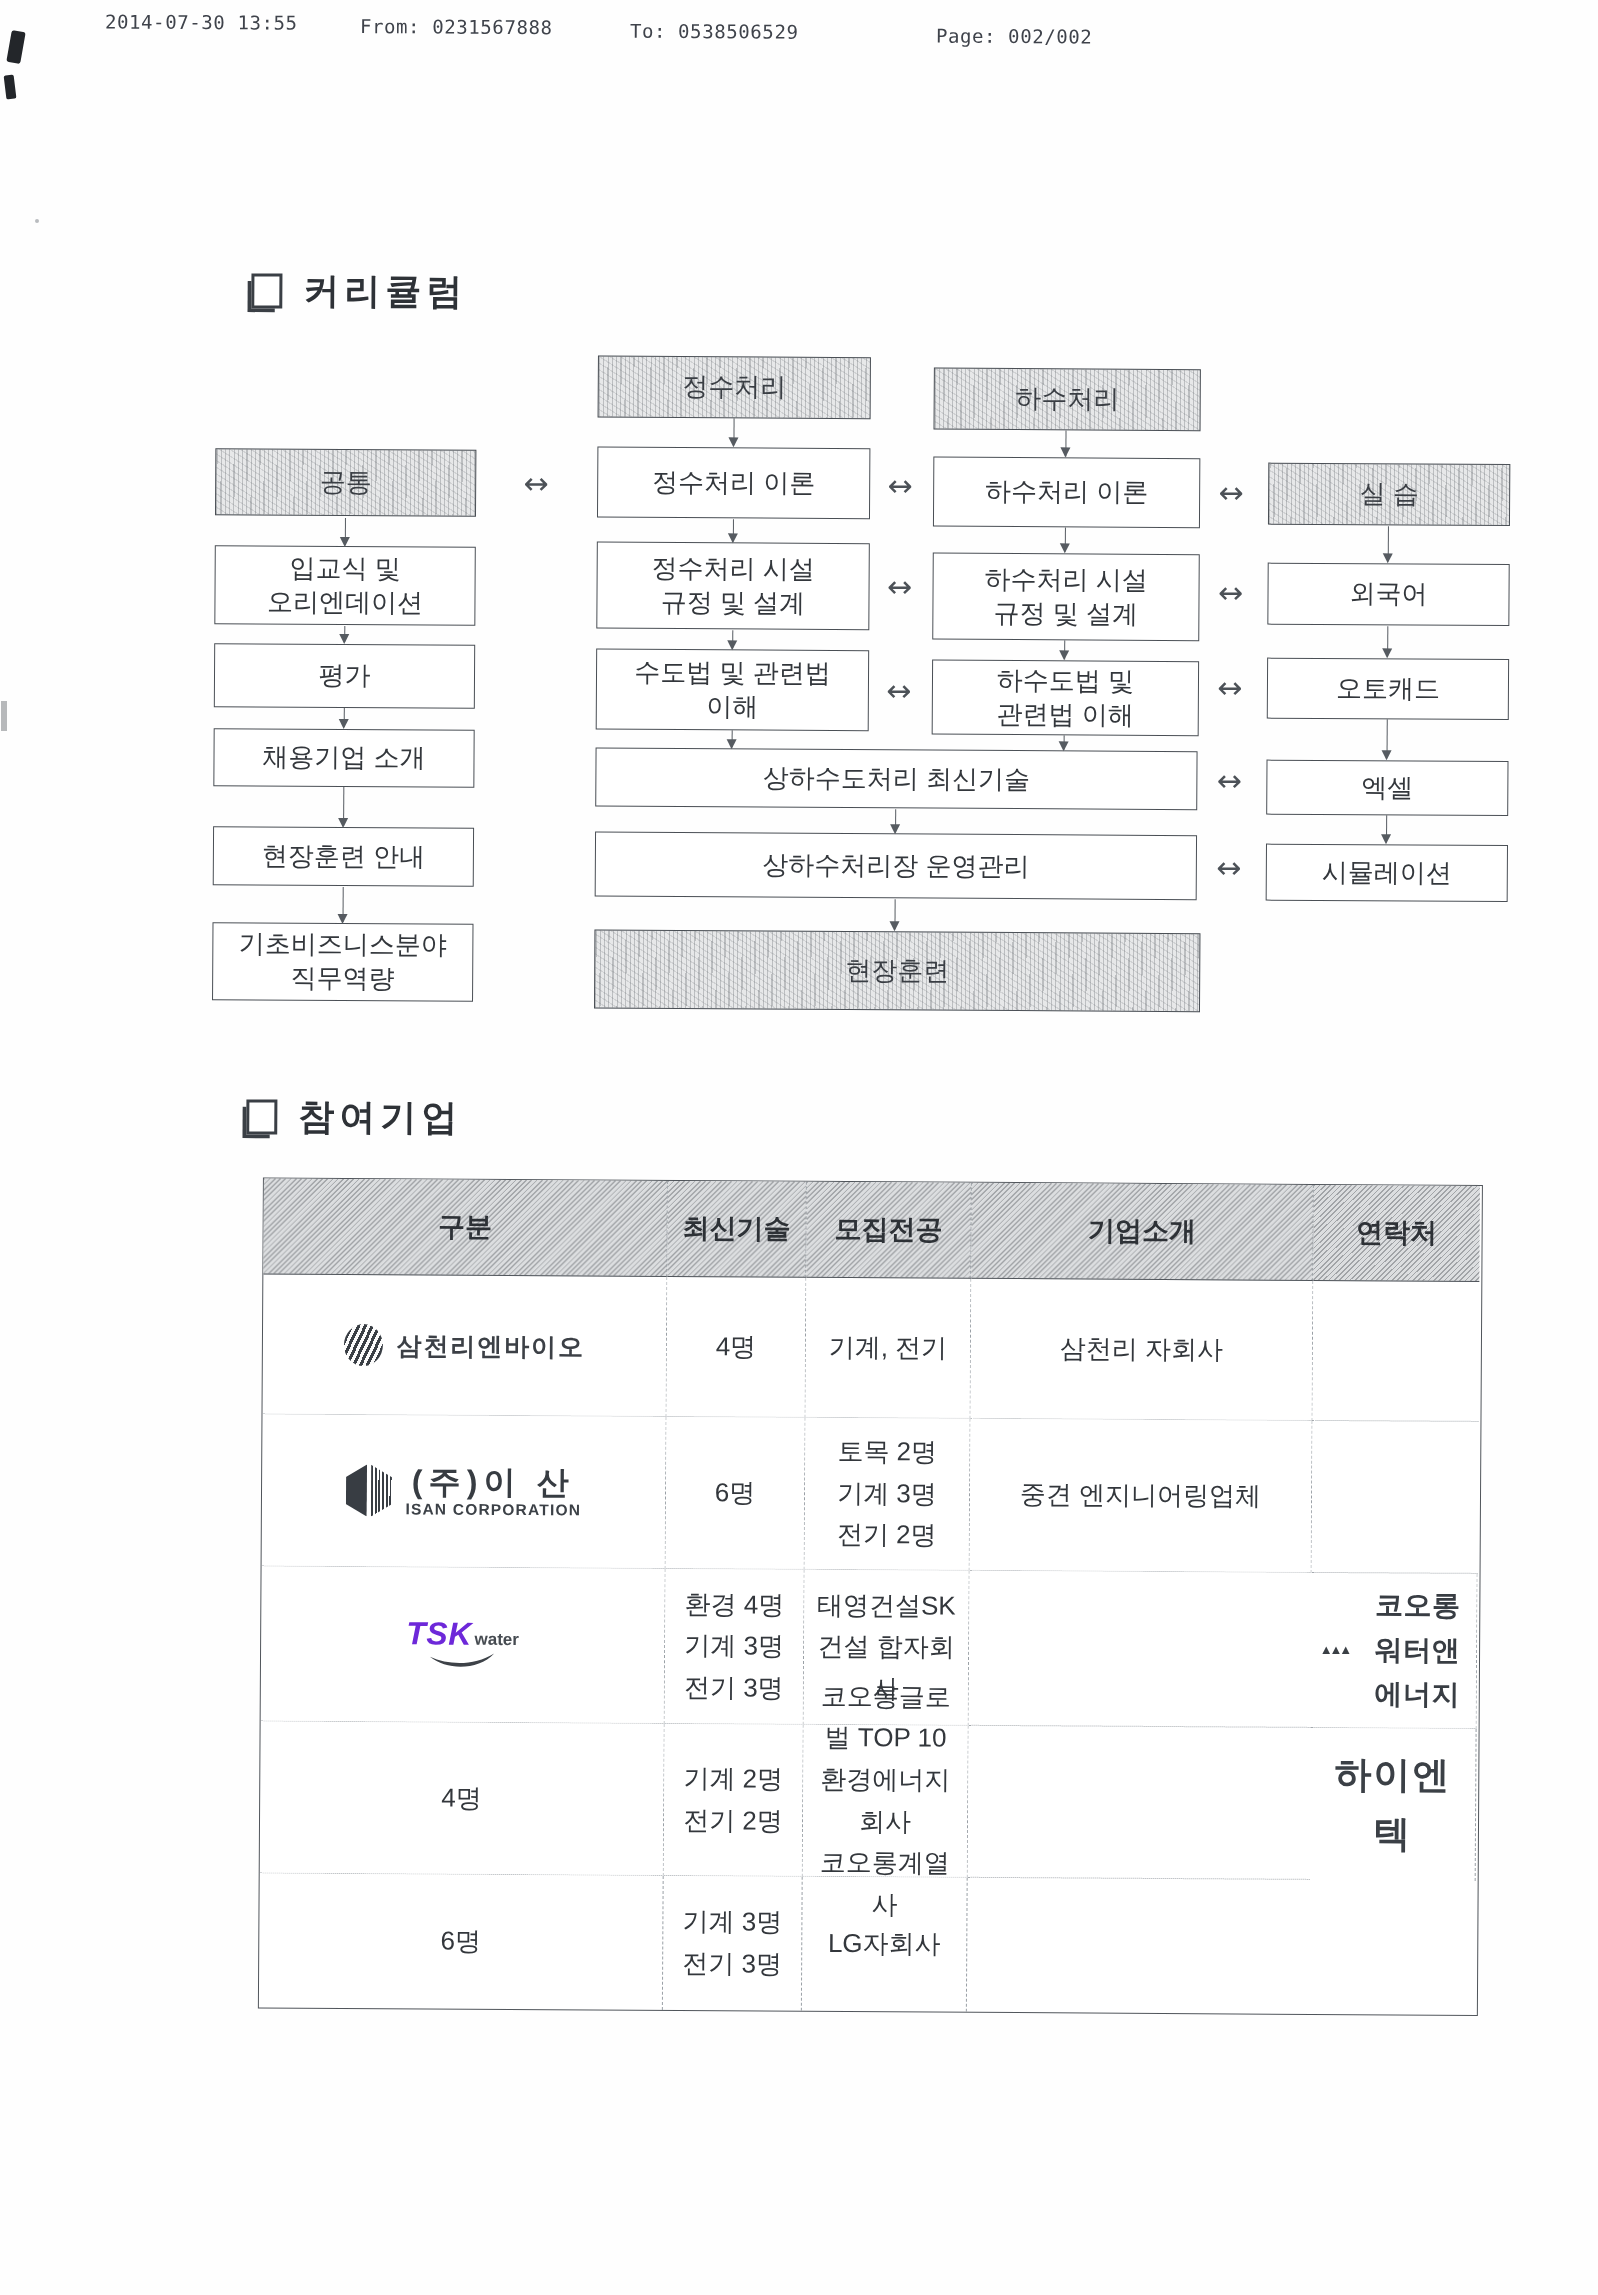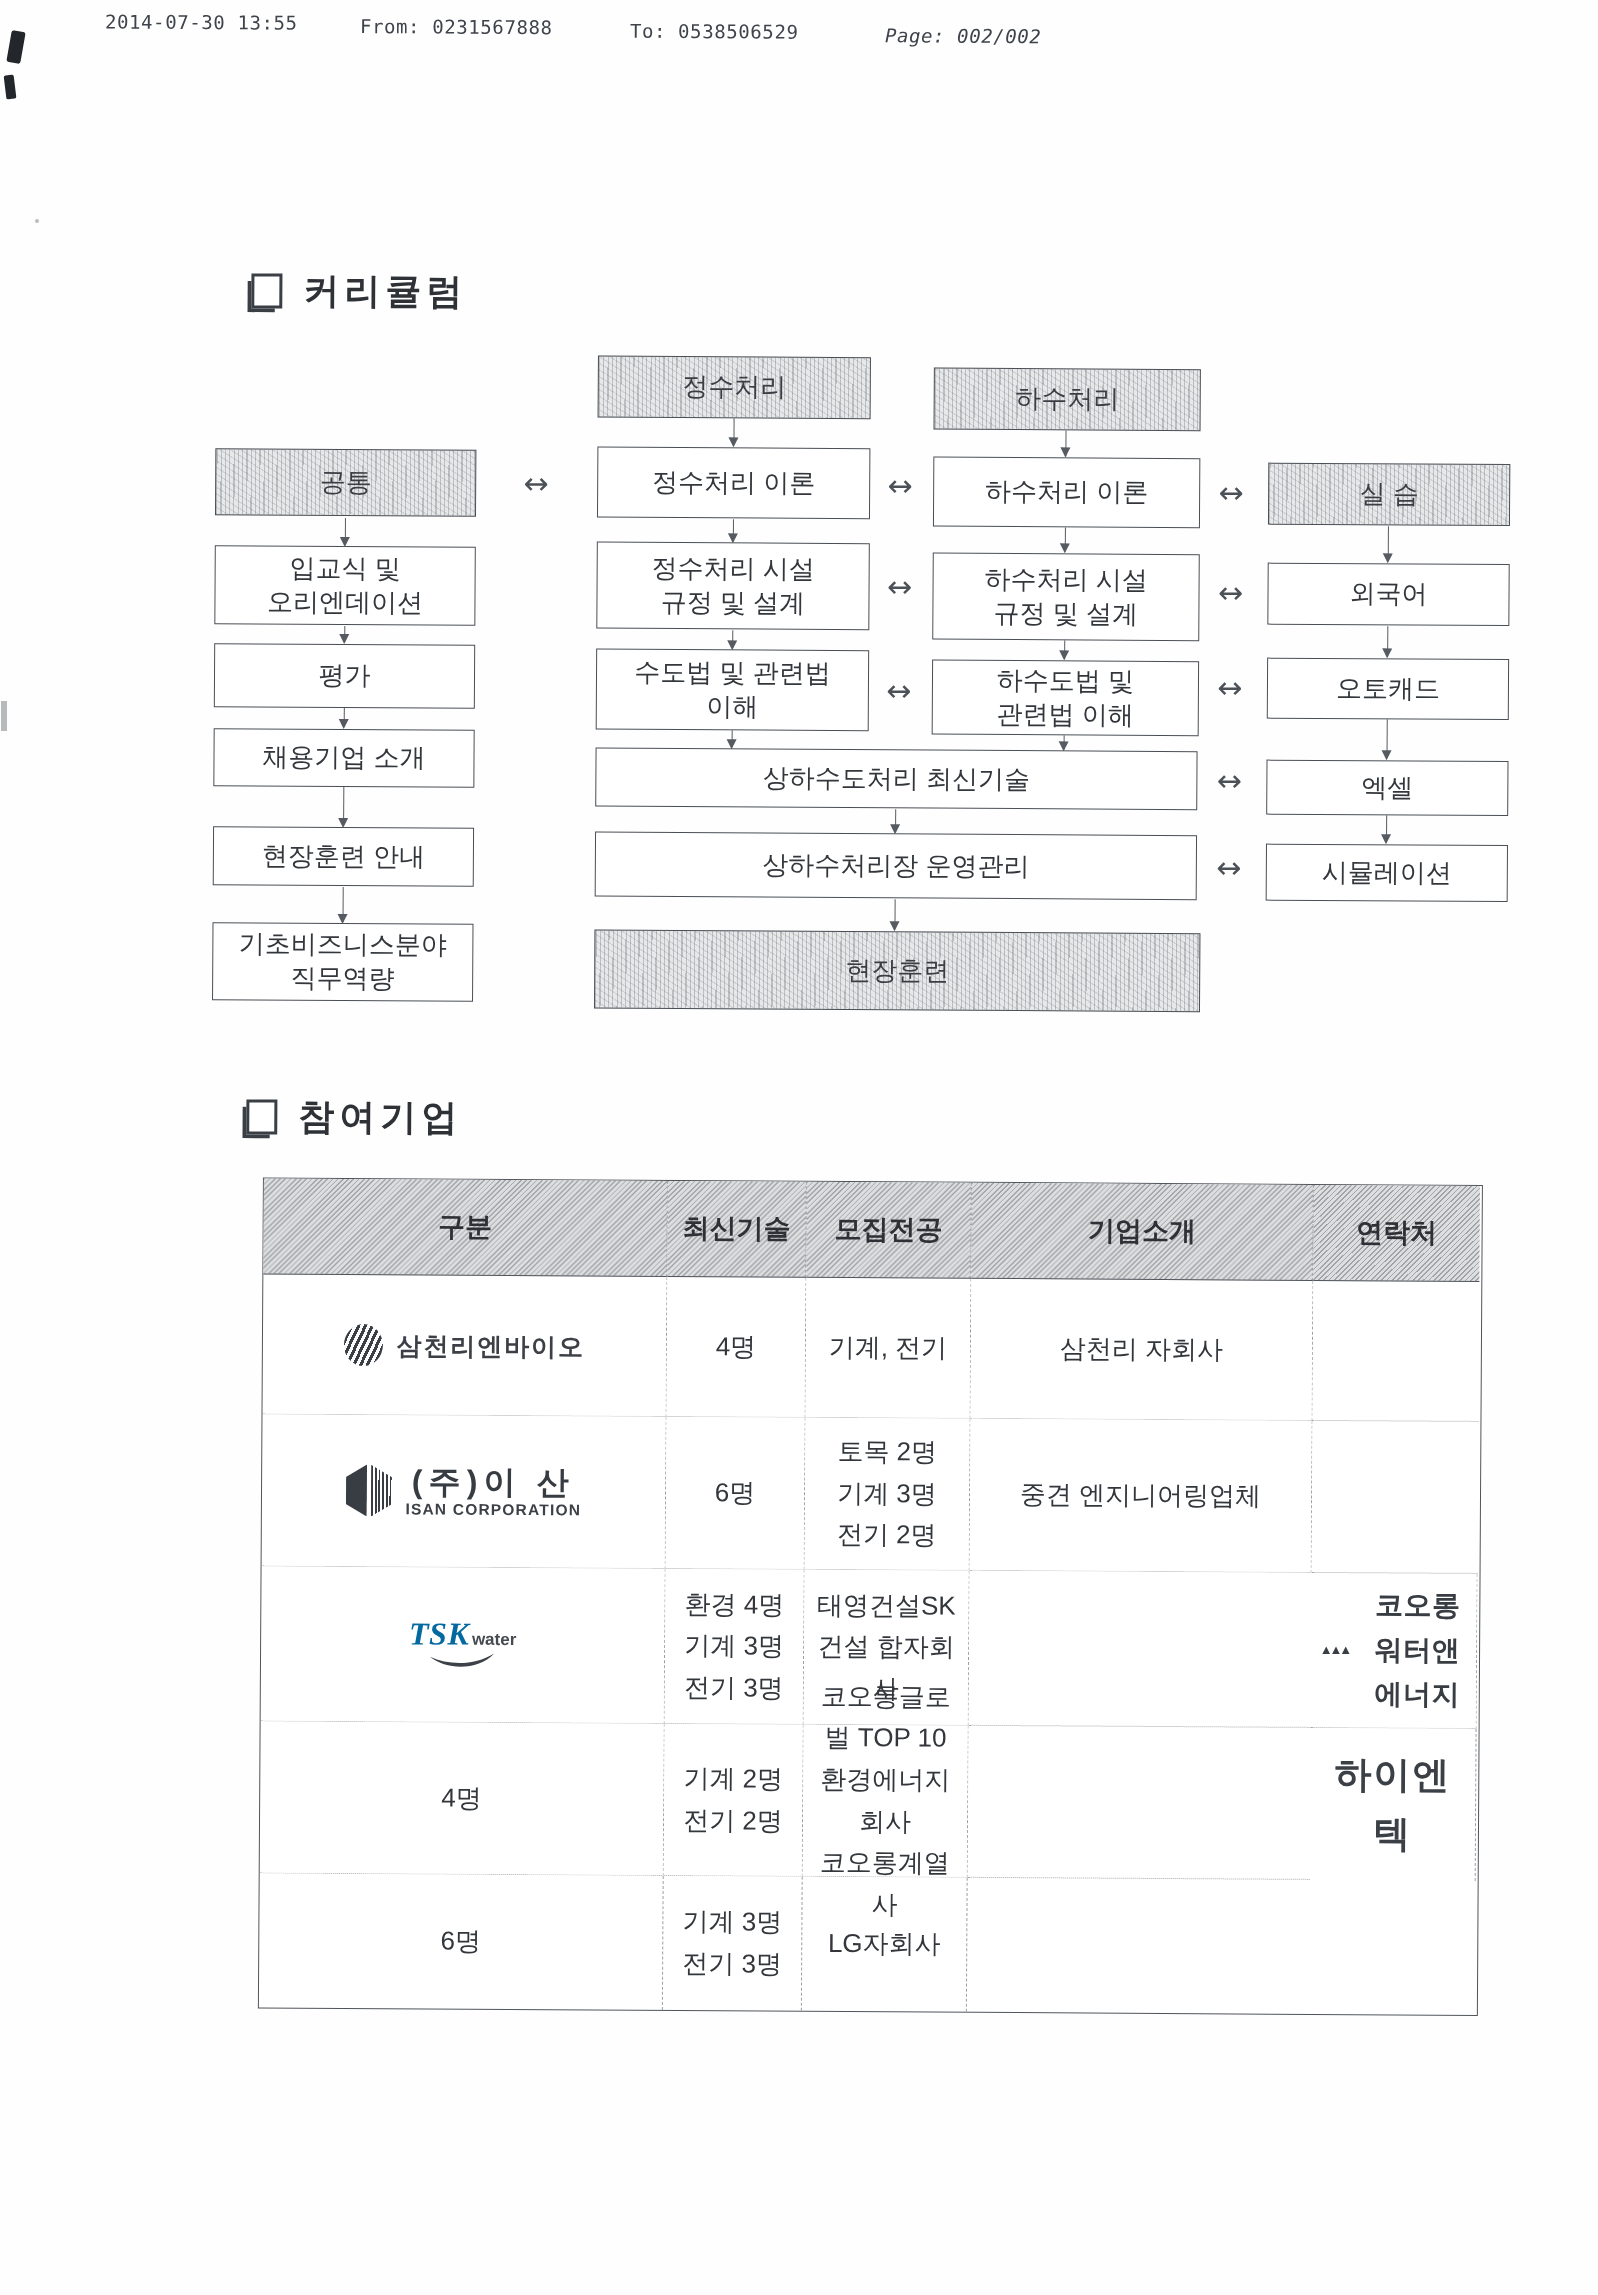--- a/index.html
+++ b/index.html
@@ -22,21 +22,21 @@
 
   
   .fax-header span {
     position:absolute;
     font-family:"DejaVu Sans Mono", monospace;
     font-size:19px; letter-spacing:0.6px; color:#3f434b;
   }
   .fx-date { left:104px; top:11.2px; }
   .fx-from { left:359px; top:13.7px; }
   .fx-to   { left:629px; top:17px; }
-  .fx-page { left:884px; top:20px;font-style:italic; }
+  .fx-page { left:935px; top:20px; }
 
   .tilt { position:absolute; inset:0; transform:rotate(0.35deg); transform-origin:186px 186px; }
 
   
   .sec-title { position:absolute; display:flex; align-items:center; gap:21px; }
   .sec-title .checkbox {
     width:31px; height:35px; border:3.7px solid #3a3f45; background:#fff;
     box-shadow:-5.6px 5.6px 0 -1.9px #3a3f45;
   }
   .sec-title h2 {
@@ -115,21 +115,21 @@
   .isan-icon .ih-r {
     position:absolute; right:0; top:0; width:21px; height:52px;
     background:repeating-linear-gradient(90deg, #383d43 0 1.9px, #fff 1.9px 3.7px);
     clip-path:polygon(0 0, 100% 24%, 100% 76%, 0 100%);
   }
   .isan-text { display:flex; flex-direction:column; align-items:center; line-height:1.1; }
   .name-isan { font-size:32px; font-weight:700; letter-spacing:6.2px; color:#373c42; }
   .sub-isan  { font-size:15.5px; font-weight:700; letter-spacing:1.2px; color:#3c4147; }
   .tsk-block { display:flex; flex-direction:column; align-items:center; line-height:1; }
   .tsk-line { display:flex; align-items:baseline; gap:2.5px; }
-  .name-tsk { font-size:32px; font-weight:900; font-style:italic; letter-spacing:0.6px; color:#0369a1;font-family:Liberation Serif, serif; }
+  .name-tsk { font-size:32px; font-weight:900; font-style:italic; letter-spacing:0.6px; color:#6d28d9; }
   .sub-tsk  { font-size:17px; font-weight:600; color:#464b51; }
   .tsk-swoosh { margin-top:1.2px; }
   .kolon-mark { font-size:13px; letter-spacing:-3.1px; color:#3a3f45; line-height:.8; padding-right:5px; }
   .name-kolon { font-size:28px; font-weight:800; letter-spacing:0.6px; color:#383d43; }
   .name-hi { font-size:37px; font-weight:900; letter-spacing:1.9px; color:#3b4046; }
 </style>
 </head>
 <body>
 
 <div class="sheet">

